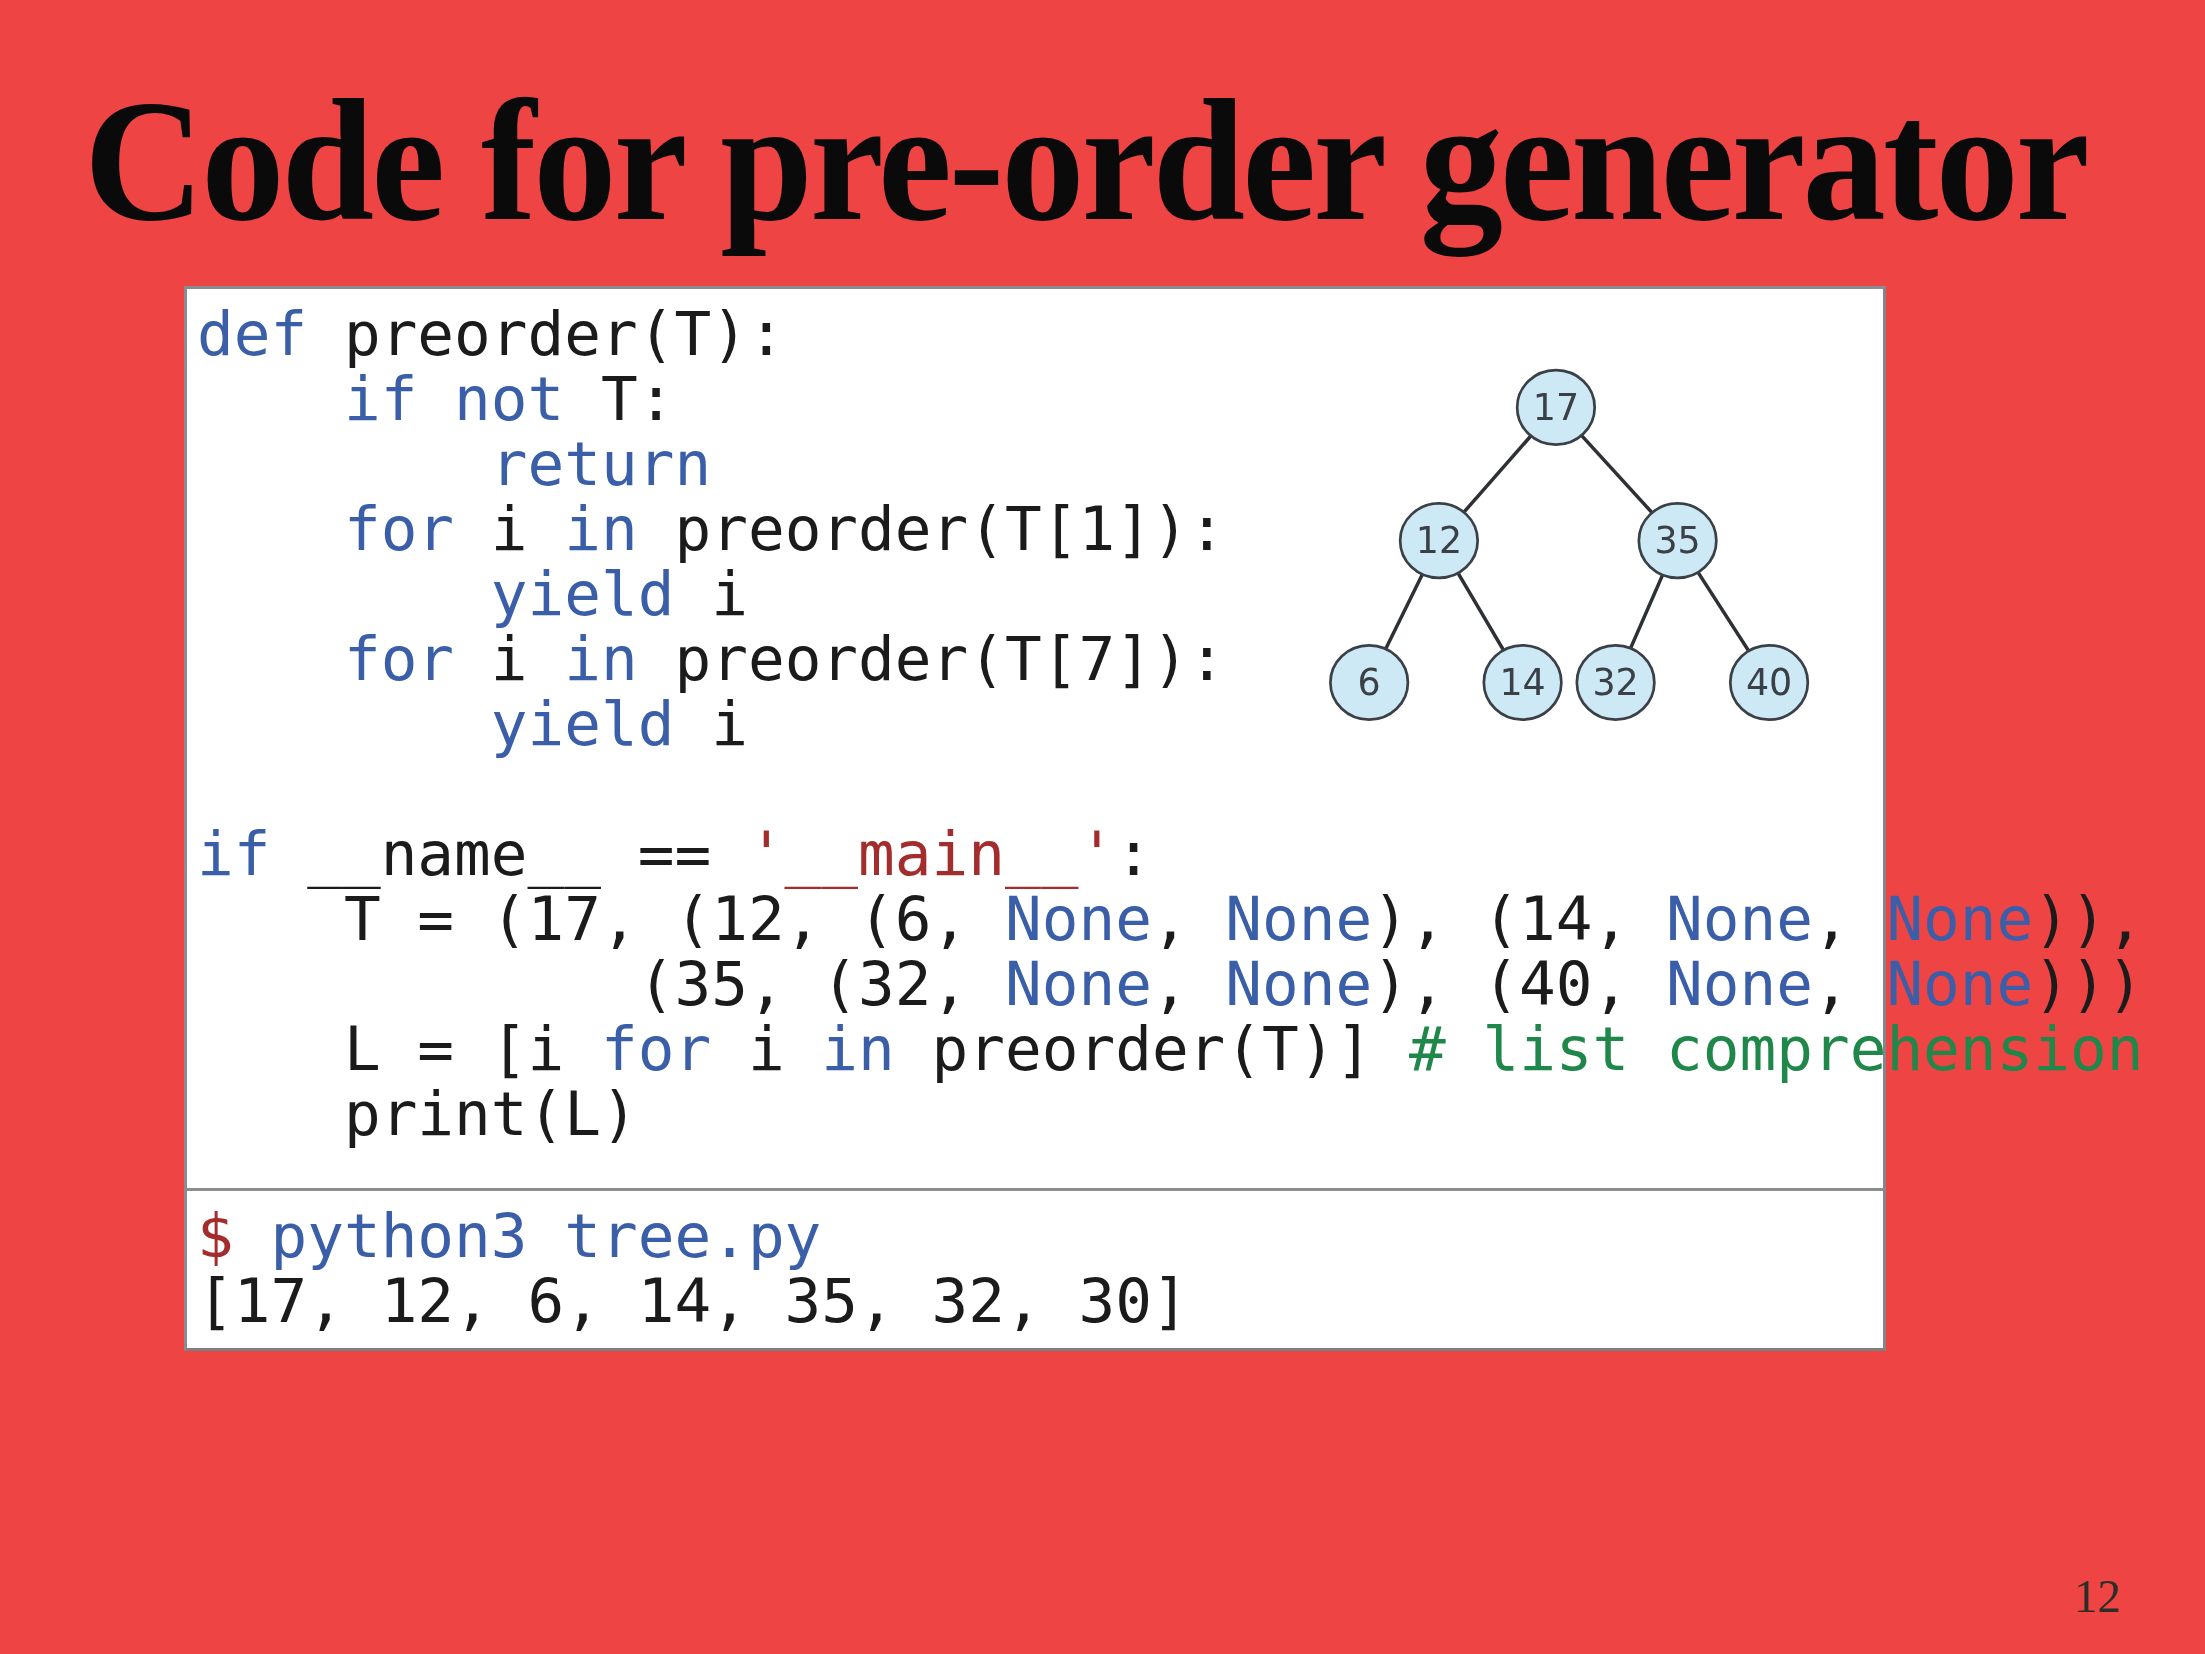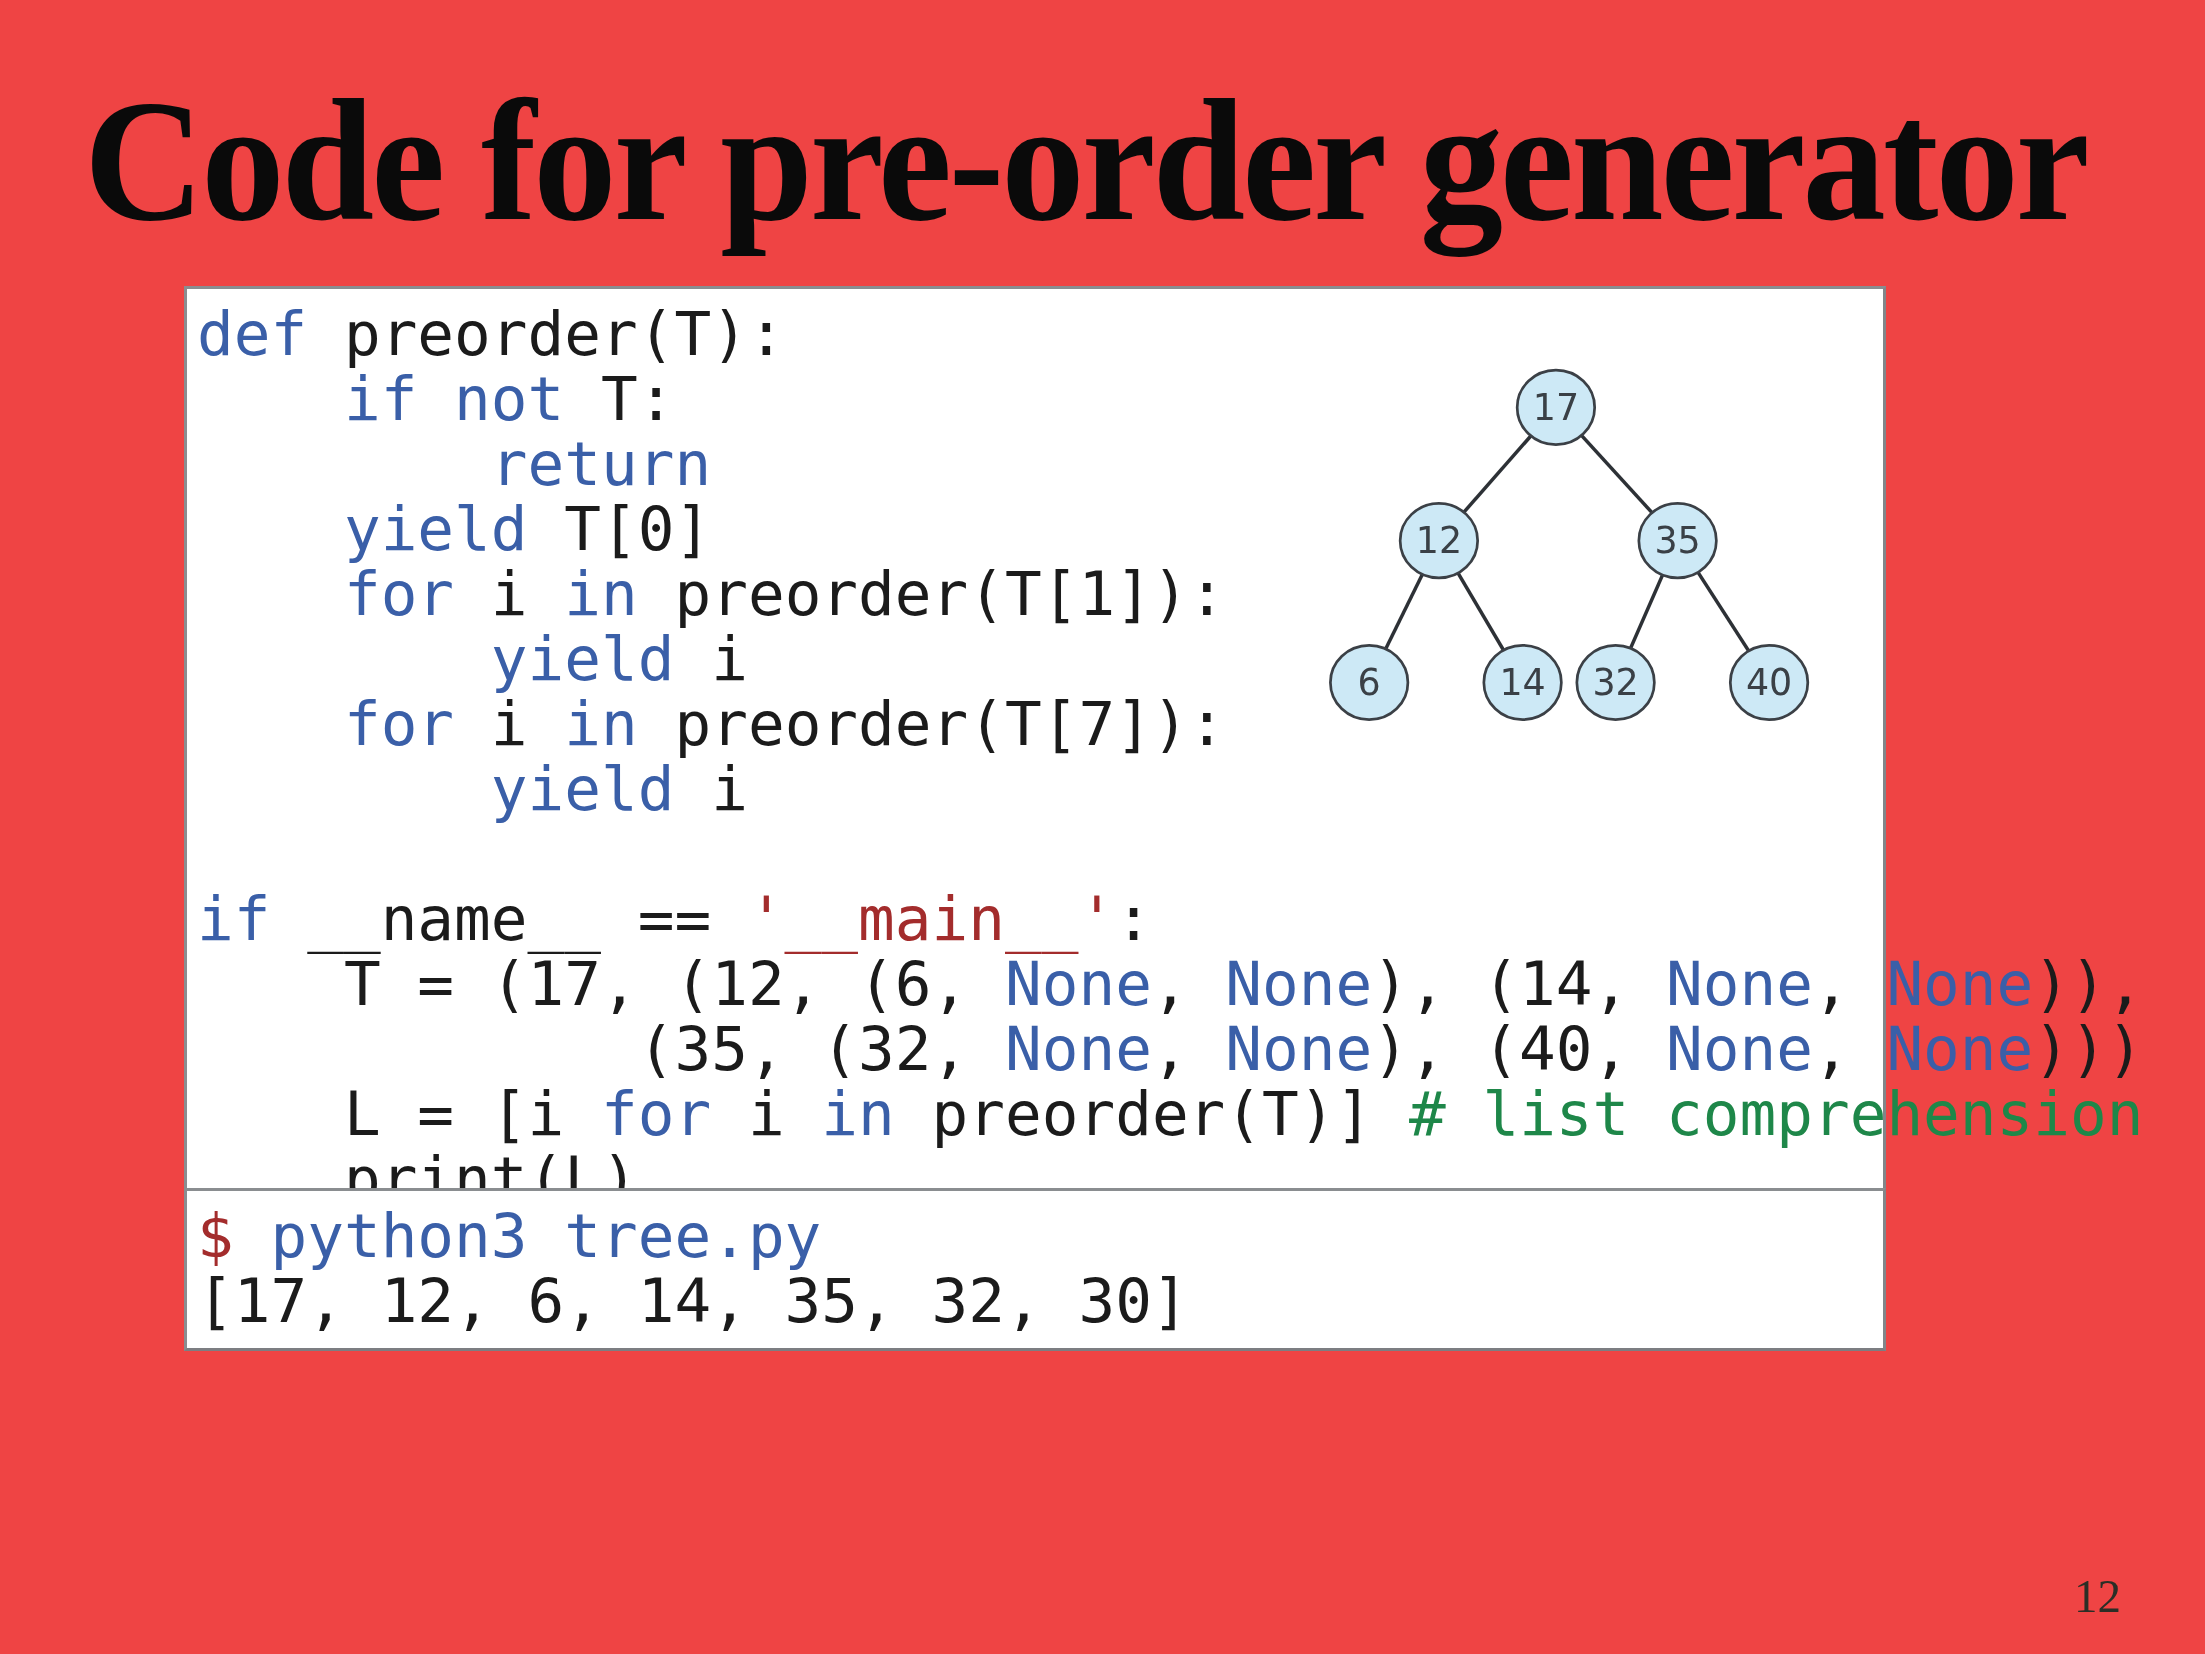--- a/index.html
+++ b/index.html
@@ -71,21 +71,20 @@
 <body>
 
 <div class="slide">
 
   <div class="title" style="transform: scaleX(0.957132);">Code for pre-order generator</div>
 
   <div class="box code-box" id="code-box">
       <div class="code-line"><span class="tok-kw">def</span><span class="tok-pl"> preorder(T):</span></div>
       <div class="code-line"><span class="tok-pl">    </span><span class="tok-kw">if</span><span class="tok-pl"> </span><span class="tok-kw">not</span><span class="tok-pl"> T:</span></div>
       <div class="code-line"><span class="tok-pl">        </span><span class="tok-kw">return</span></div>
-      <div class="code-line"><span class="tok-pl">    </span><span class="tok-kw">yield</span><span class="tok-pl"> T[0]</span></div>
       <div class="code-line"><span class="tok-pl">    </span><span class="tok-kw">for</span><span class="tok-pl"> i </span><span class="tok-kw">in</span><span class="tok-pl"> preorder(T[1]):</span></div>
       <div class="code-line"><span class="tok-pl">        </span><span class="tok-kw">yield</span><span class="tok-pl"> i</span></div>
       <div class="code-line"><span class="tok-pl">    </span><span class="tok-kw">for</span><span class="tok-pl"> i </span><span class="tok-kw">in</span><span class="tok-pl"> preorder(T[7]):</span></div>
       <div class="code-line"><span class="tok-pl">        </span><span class="tok-kw">yield</span><span class="tok-pl"> i</span></div>
       <div class="code-line">&nbsp;</div>
       <div class="code-line"><span class="tok-kw">if</span><span class="tok-pl"> __name__ == </span><span class="tok-str">'__main__'</span><span class="tok-pl">:</span></div>
       <div class="code-line"><span class="tok-pl">    T = (17, (12, (6, </span><span class="tok-kw">None</span><span class="tok-pl">, </span><span class="tok-kw">None</span><span class="tok-pl">), (14, </span><span class="tok-kw">None</span><span class="tok-pl">, </span><span class="tok-kw">None</span><span class="tok-pl">)),</span></div>
       <div class="code-line"><span class="tok-pl">            (35, (32, </span><span class="tok-kw">None</span><span class="tok-pl">, </span><span class="tok-kw">None</span><span class="tok-pl">), (40, </span><span class="tok-kw">None</span><span class="tok-pl">, </span><span class="tok-kw">None</span><span class="tok-pl">)))</span></div>
       <div class="code-line"><span class="tok-pl">    L = [i </span><span class="tok-kw">for</span><span class="tok-pl"> i </span><span class="tok-kw">in</span><span class="tok-pl"> preorder(T)] </span><span class="tok-cmt"># list comprehension</span></div>
       <div class="code-line"><span class="tok-pl">    print(L)</span></div>

